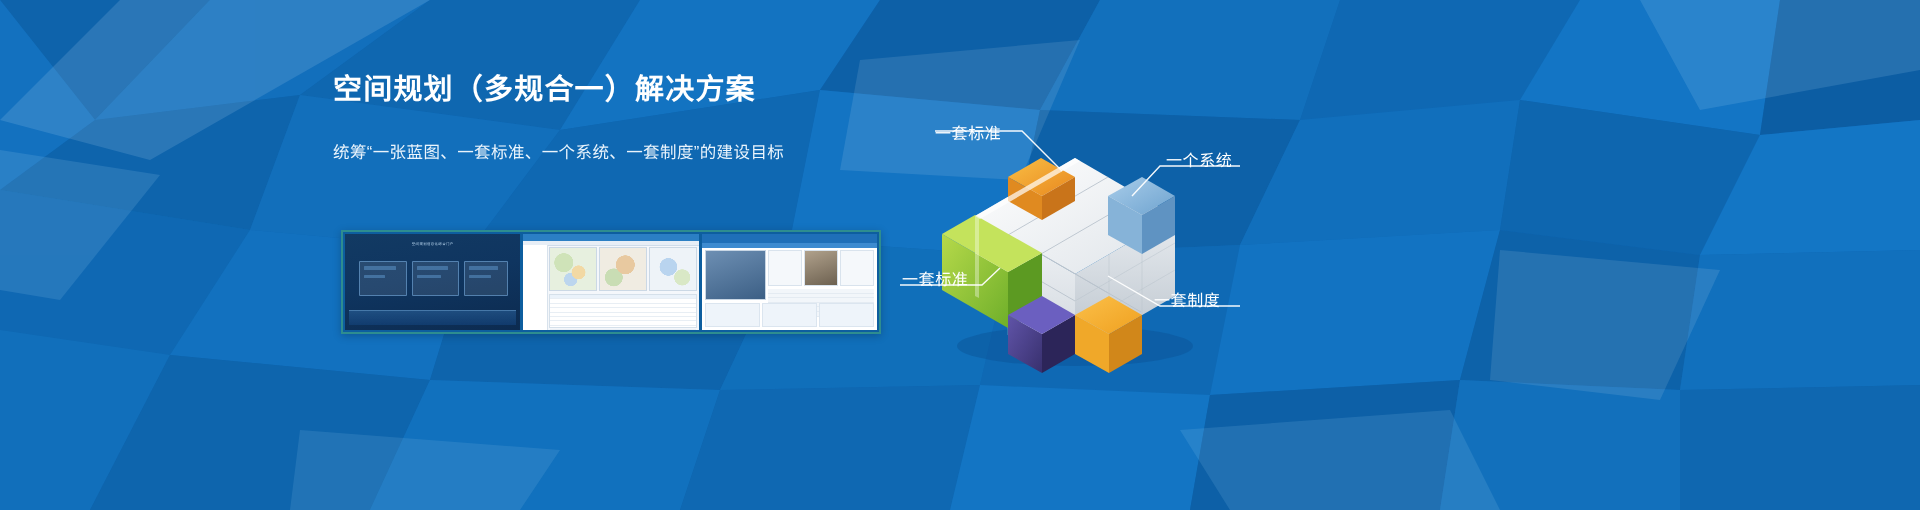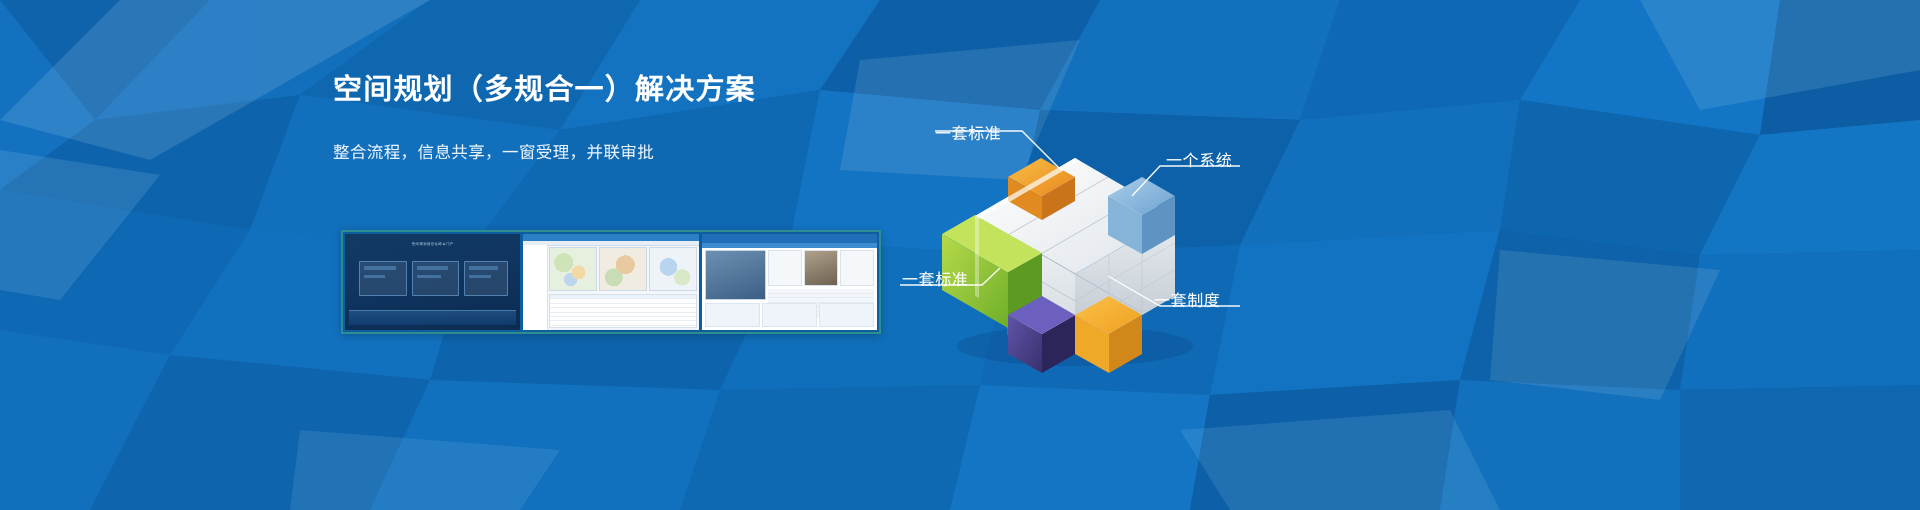--- a/index.html
+++ b/index.html
@@ -168,21 +168,21 @@
       </g>
       <g opacity="0.10">
         <polygon points="860,60 1080,40 1020,180 840,170" fill="#ffffff"></polygon>
         <polygon points="1500,250 1720,270 1660,400 1490,380" fill="#ffffff"></polygon>
       </g>
     </svg>
   </div>
 
   <div class="text-block">
     <h1 class="headline">空间规划（多规合一）解决方案</h1>
-    <p class="sub-line">整合流程，信息共享，一窗受理，并联审批</p>
+    <p class="sub-line">统筹“一张蓝图、一套标准、一个系统、一套制度”的建设目标</p>
   </div>
 
   <div class="shot-strip">
 
     <div class="shot shot-1">
       <div class="s1-title">空间规划信息化综合门户</div>
       <div class="s1-card" style="left:8%;top:28%;width:26%;height:34%;"></div>
       <div class="s1-card" style="left:38%;top:28%;width:26%;height:34%;"></div>
       <div class="s1-card" style="left:68%;top:28%;width:24%;height:34%;"></div>
       <div class="s1-chip" style="left:11%;top:33%;width:18%;height:4%;"></div>

